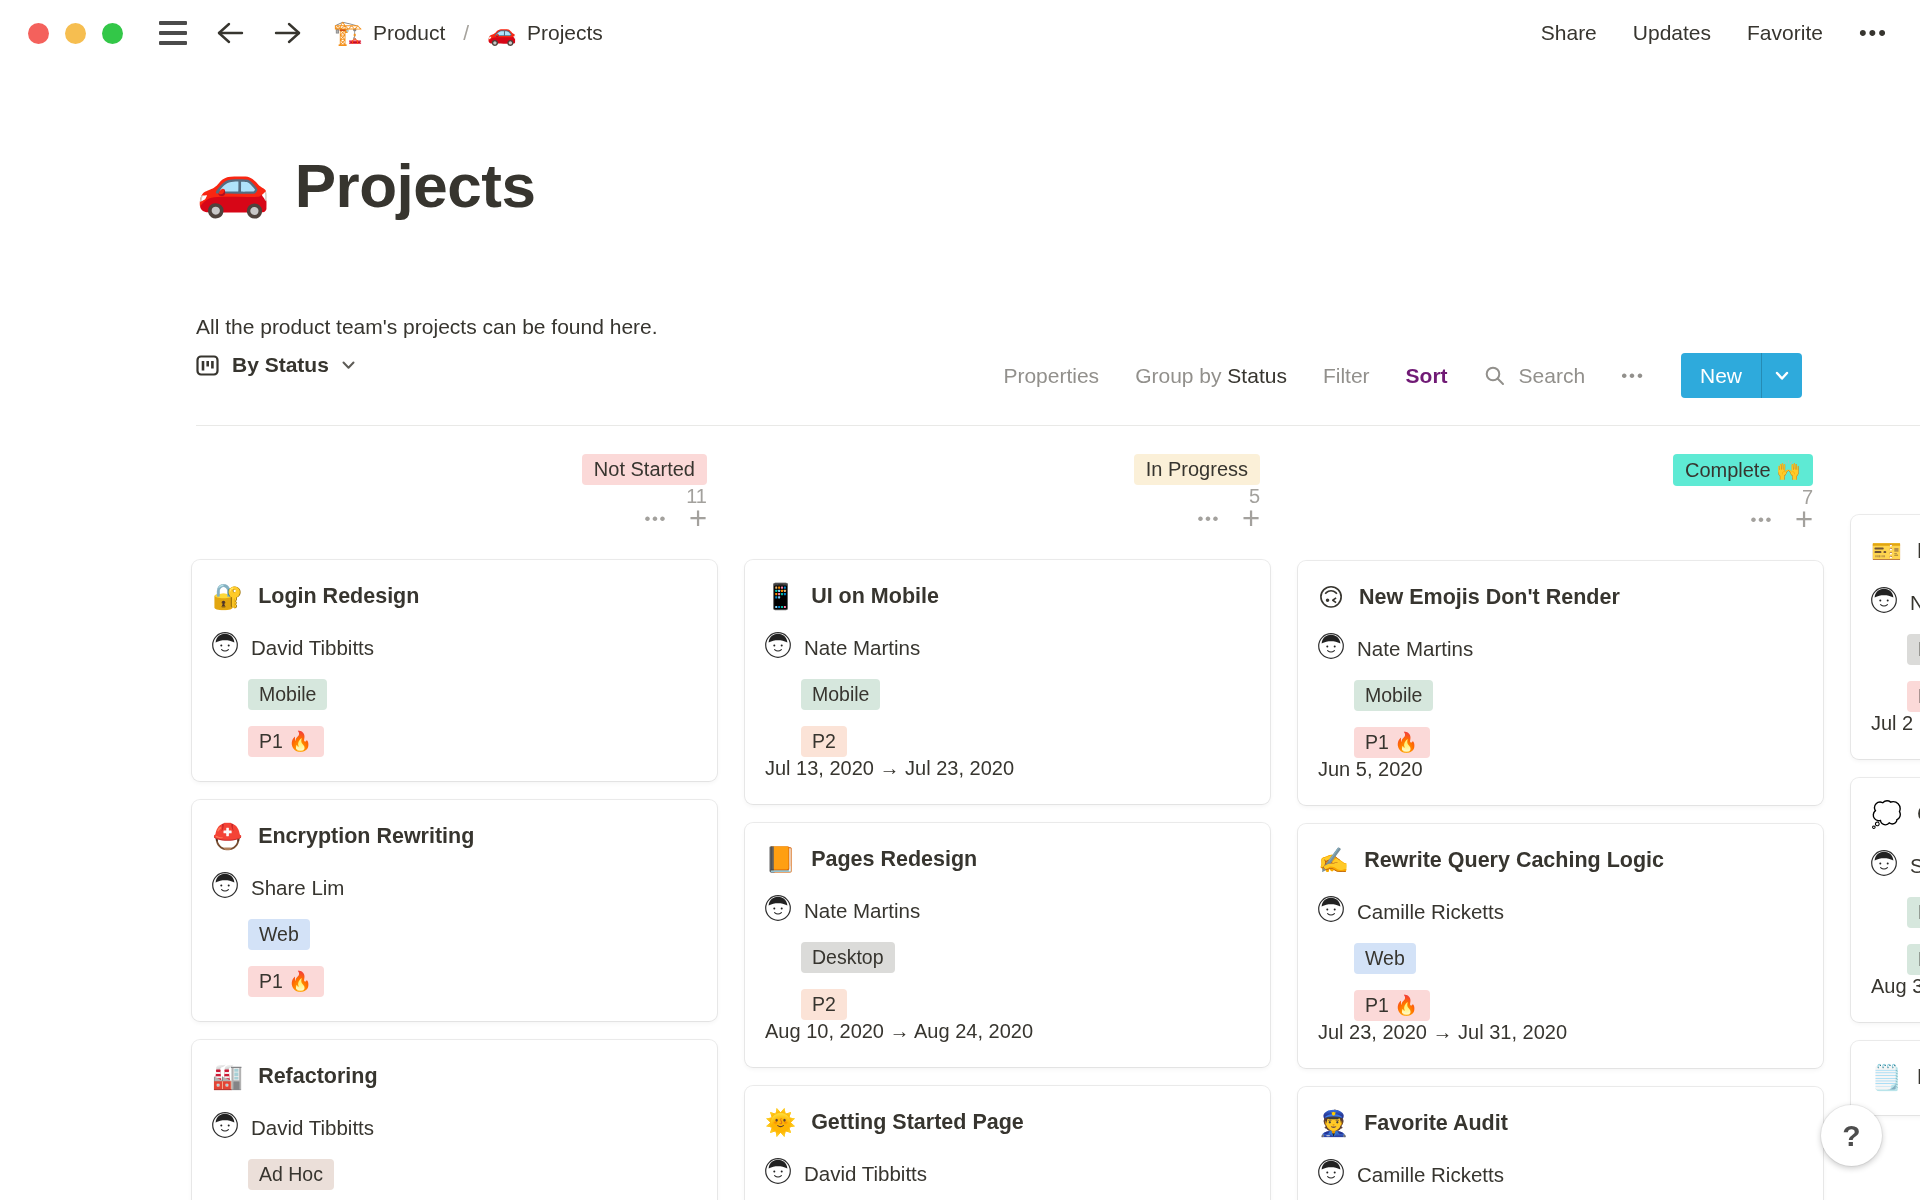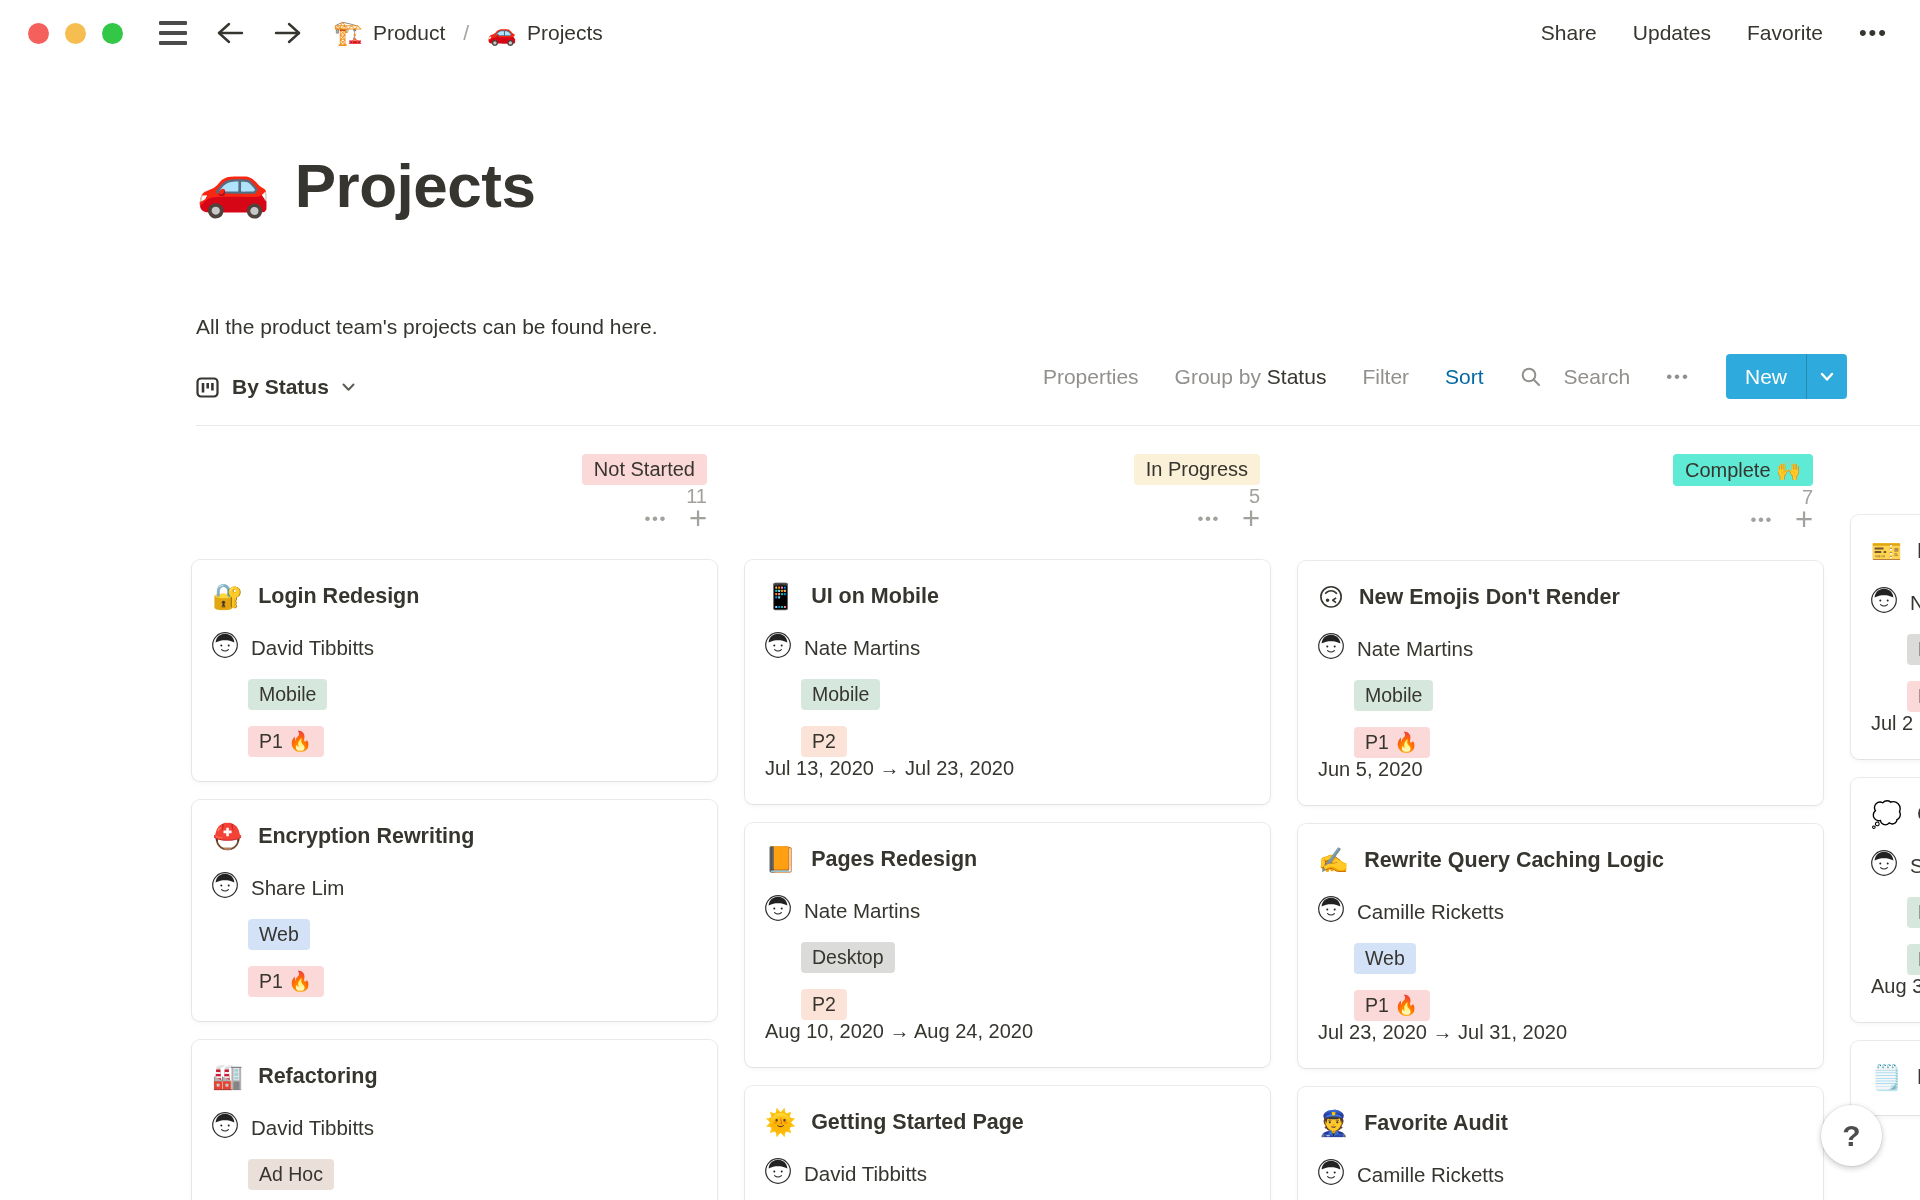--- a/index.html
+++ b/index.html
@@ -22,27 +22,27 @@
   .topbar-right { margin-left:auto; display:flex; gap:36px; align-items:center; }
   .topbar-btn { cursor:pointer; }
   .topbar-dots { font-size:22px; letter-spacing:2px; cursor:pointer; }
   
   .content { padding-left:196px; }
   .page-header { margin-top:84px; display:flex; align-items:center; gap:24px; }
   .page-icon { font-size:60px; line-height:1; }
   .page-title { font-size:62px; font-weight:700; letter-spacing:-0.5px; }
   .page-desc { margin-top:94px; font-size:21px; }
   
-  .toolbar { margin-top:14px; display:flex; align-items:flex-end; padding-right:73px; height:46px; }
+  .toolbar { margin-top:14px; display:flex; align-items:flex-start; padding-right:118px; height:46px; }
   .view-switch { display:flex; align-items:center; gap:13px; font-size:21px; font-weight:600; cursor:pointer; }
   .toolbar-right { margin-left:auto; display:flex; align-items:center; gap:36px; font-size:21px; color:#92908C; }
   .tb-item { cursor:pointer; }
   .tb-dark { color:#37352F; }
   .tb-accent { }
-  .tb-search { display:flex; align-items:center; gap:23px; }
+  .tb-search { display:flex; align-items:center; gap:14px; }
   .tb-dots { font-size:17px; letter-spacing:2px; }
   .new-btn { display:flex; align-items:stretch; height:45px; border-radius:4px; overflow:hidden; color:#fff; cursor:pointer; }
   .new-btn .nlabel { display:flex; align-items:center; padding:0 19px; font-size:21px; }
   .new-btn .ndivider { width:1px; background:rgba(0,0,0,0.18); }
   .new-btn .ncaret { display:flex; align-items:center; padding:0 13px; }
   
   .board-divider { margin-left:196px; border-top:1px solid #E9E9E7; margin-top:26px; }
   .board { margin-left:192px; margin-top:28px; display:flex; gap:28px; align-items:flex-start; }
   .column { flex:0 0 525px; width:525px; }
   .col-head { display:flex; align-items:flex-end; padding:0 10px 0 8px;flex-direction:column; }
@@ -133,21 +133,21 @@
         <path d="M1.5 1.5 L6.5 6.8 L11.5 1.5" stroke="#5E5C57" stroke-width="2" stroke-linecap="round" stroke-linejoin="round"></path>
       </svg>
     </div>
     <div class="toolbar-right">
       <span class="tb-item">Properties</span>
       <span class="tb-item">
         <span>Group by</span>
         <span class="tb-dark">Status</span>
       </span>
       <span class="tb-item">Filter</span>
-      <span class="tb-item tb-accent" id="sort-btn" style="color: #0369a1;">Sort</span>
+      <span class="tb-item tb-accent" id="sort-btn" style="color: #701a75; font-weight: bold;">Sort</span>
       <span class="tb-item tb-search">
         <svg width="21" height="21" viewBox="0 0 21 21" fill="none">
           <circle cx="9" cy="9" r="6.3" stroke="#92908C" stroke-width="2"></circle>
           <line x1="13.8" y1="13.8" x2="19" y2="19" stroke="#92908C" stroke-width="2" stroke-linecap="round"></line>
         </svg>
         <span>Search</span>
       </span>
       <span class="tb-item tb-dots">•••</span>
       <span class="new-btn" id="new-btn" style="background: rgb(46, 170, 220);">
         <span class="nlabel">New</span>

